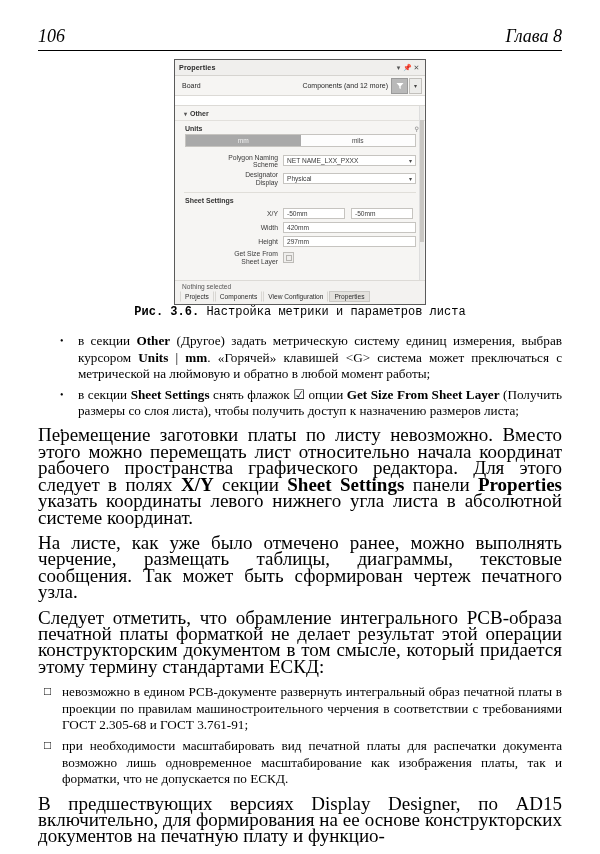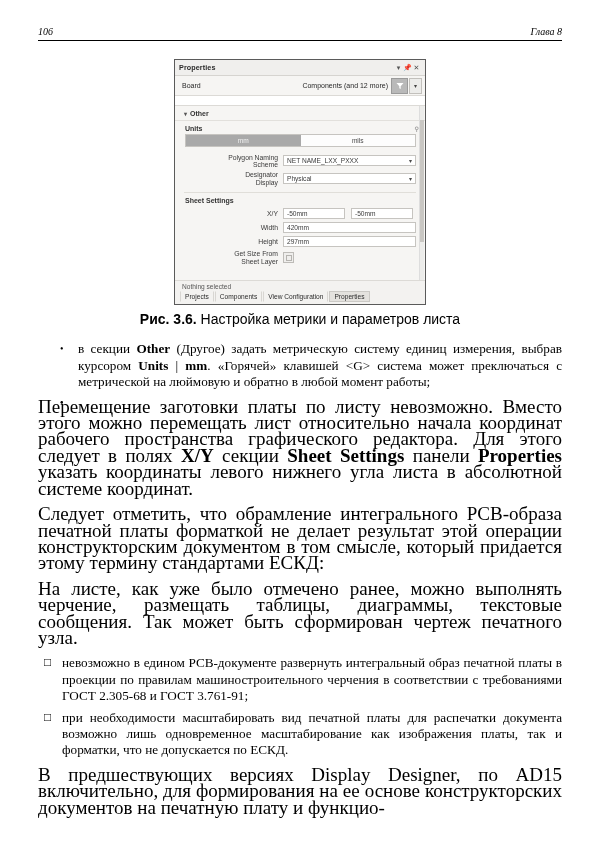--- a/index.html
+++ b/index.html
@@ -16,21 +16,21 @@
     padding:0;
     box-sizing:border-box;
   }
 
   
   .header{
     position:absolute;
     left:38px;right:38px;top:26px;
     display:flex;justify-content:space-between;align-items:flex-end;
     font-style:italic;
-    font-size:10px;
+    font-size:18px;
     padding-bottom:3px;
     border-bottom:1px solid #000;
   }
 
   
   .content{
     position:absolute;
     left:38px;right:38px;top:52px;
   }
 
@@ -182,23 +182,23 @@
   }
   .scrollbar{
     position:absolute;right:1px;top:0;bottom:0;width:4px;
     background:#ececea;border-left:1px solid #ddd;
   }
   .scrollbar .thumb{
     position:absolute;left:0;right:0;top:8%;height:70%;
     background:#c9c7c3;
   }
   .figcap{
-    font-family:Liberation Sans, sans-serif;
-    font-size:14px;
-    margin-top:6px;
+    font-family:Liberation Mono, monospace;
+    font-size:12px;
+    margin-top:0;
     color:#000;
   }
   .figcap b{font-weight:700;}
 
   
   p.body{
     font-size:19px;
     line-height:16.4px;
     text-align:justify;
     margin:0 0 9px 0;
@@ -369,29 +369,30 @@
       </div>
     </div>
 
     <ul class="bul" style="margin-top:14px;">
       <li>
         <span class="mk">•</span>
         <span>в секции <b>Other</b> (Другое) задать метрическую систему единиц измерения, выбрав курсором <b>Units</b> | <b>mm</b>. «Горячей» клавишей &lt;G&gt; система может преключаться с метрической на люймовую и обратно в любой момент работы;</span>
       </li>
       <li>
         <span class="mk">•</span>
+        <span>в секции <b>Sheet Settings</b> снять флажок ☑ опции <b>Get Size From Sheet Layer</b> (Получить размеры со слоя листа), чтобы получить доступ к назначению размеров листа;</span>
       </li>
       <li>
         <span class="mk">•</span>
       </li>
     </ul>
 
     <p class="body">Перемещение заготовки платы по листу невозможно. Вместо этого можно перемещать лист относительно начала координат рабочего пространства графического редактора. Для этого следует в полях <b>X/Y</b> секции <b>Sheet Settings</b> панели <b>Properties</b> указать координаты левого нижнего угла листа в абсолютной системе координат.</p>
+    <p class="body">На листе, как уже было отмечено ранее, можно выполнять черчение, размещать таблицы, диаграммы, текстовые сообщения. Так может быть сформирован чертеж печатного узла.</p>
     <p class="body">Следует отметить, что обрамление интегрального PCB-образа печатной платы форматкой не делает результат этой операции конструкторским документом в том смысле, который придается этому термину стандартами ЕСКД:</p>
-    <p class="body">На листе, как уже было отмечено ранее, можно выполнять черчение, размещать таблицы, диаграммы, текстовые сообщения. Так может быть сформирован чертеж печатного узла.</p>
 
     <ul class="bul sq">
       <li>
         <span class="mk">□</span>
         <span>невозможно в едином PCB-документе развернуть интегральный образ печатной платы в проекции по правилам машиностроительного черчения в соответствии с требованиями ГОСТ 2.305-68 и ГОСТ 3.761-91;</span>
       </li>
       <li>
         <span class="mk">□</span>
         <span>при необходимости масштабировать вид печатной платы для распечатки документа возможно лишь одновременное масштабирование как изображения платы, так и форматки, что не допускается по ЕСКД.</span>
       </li>

